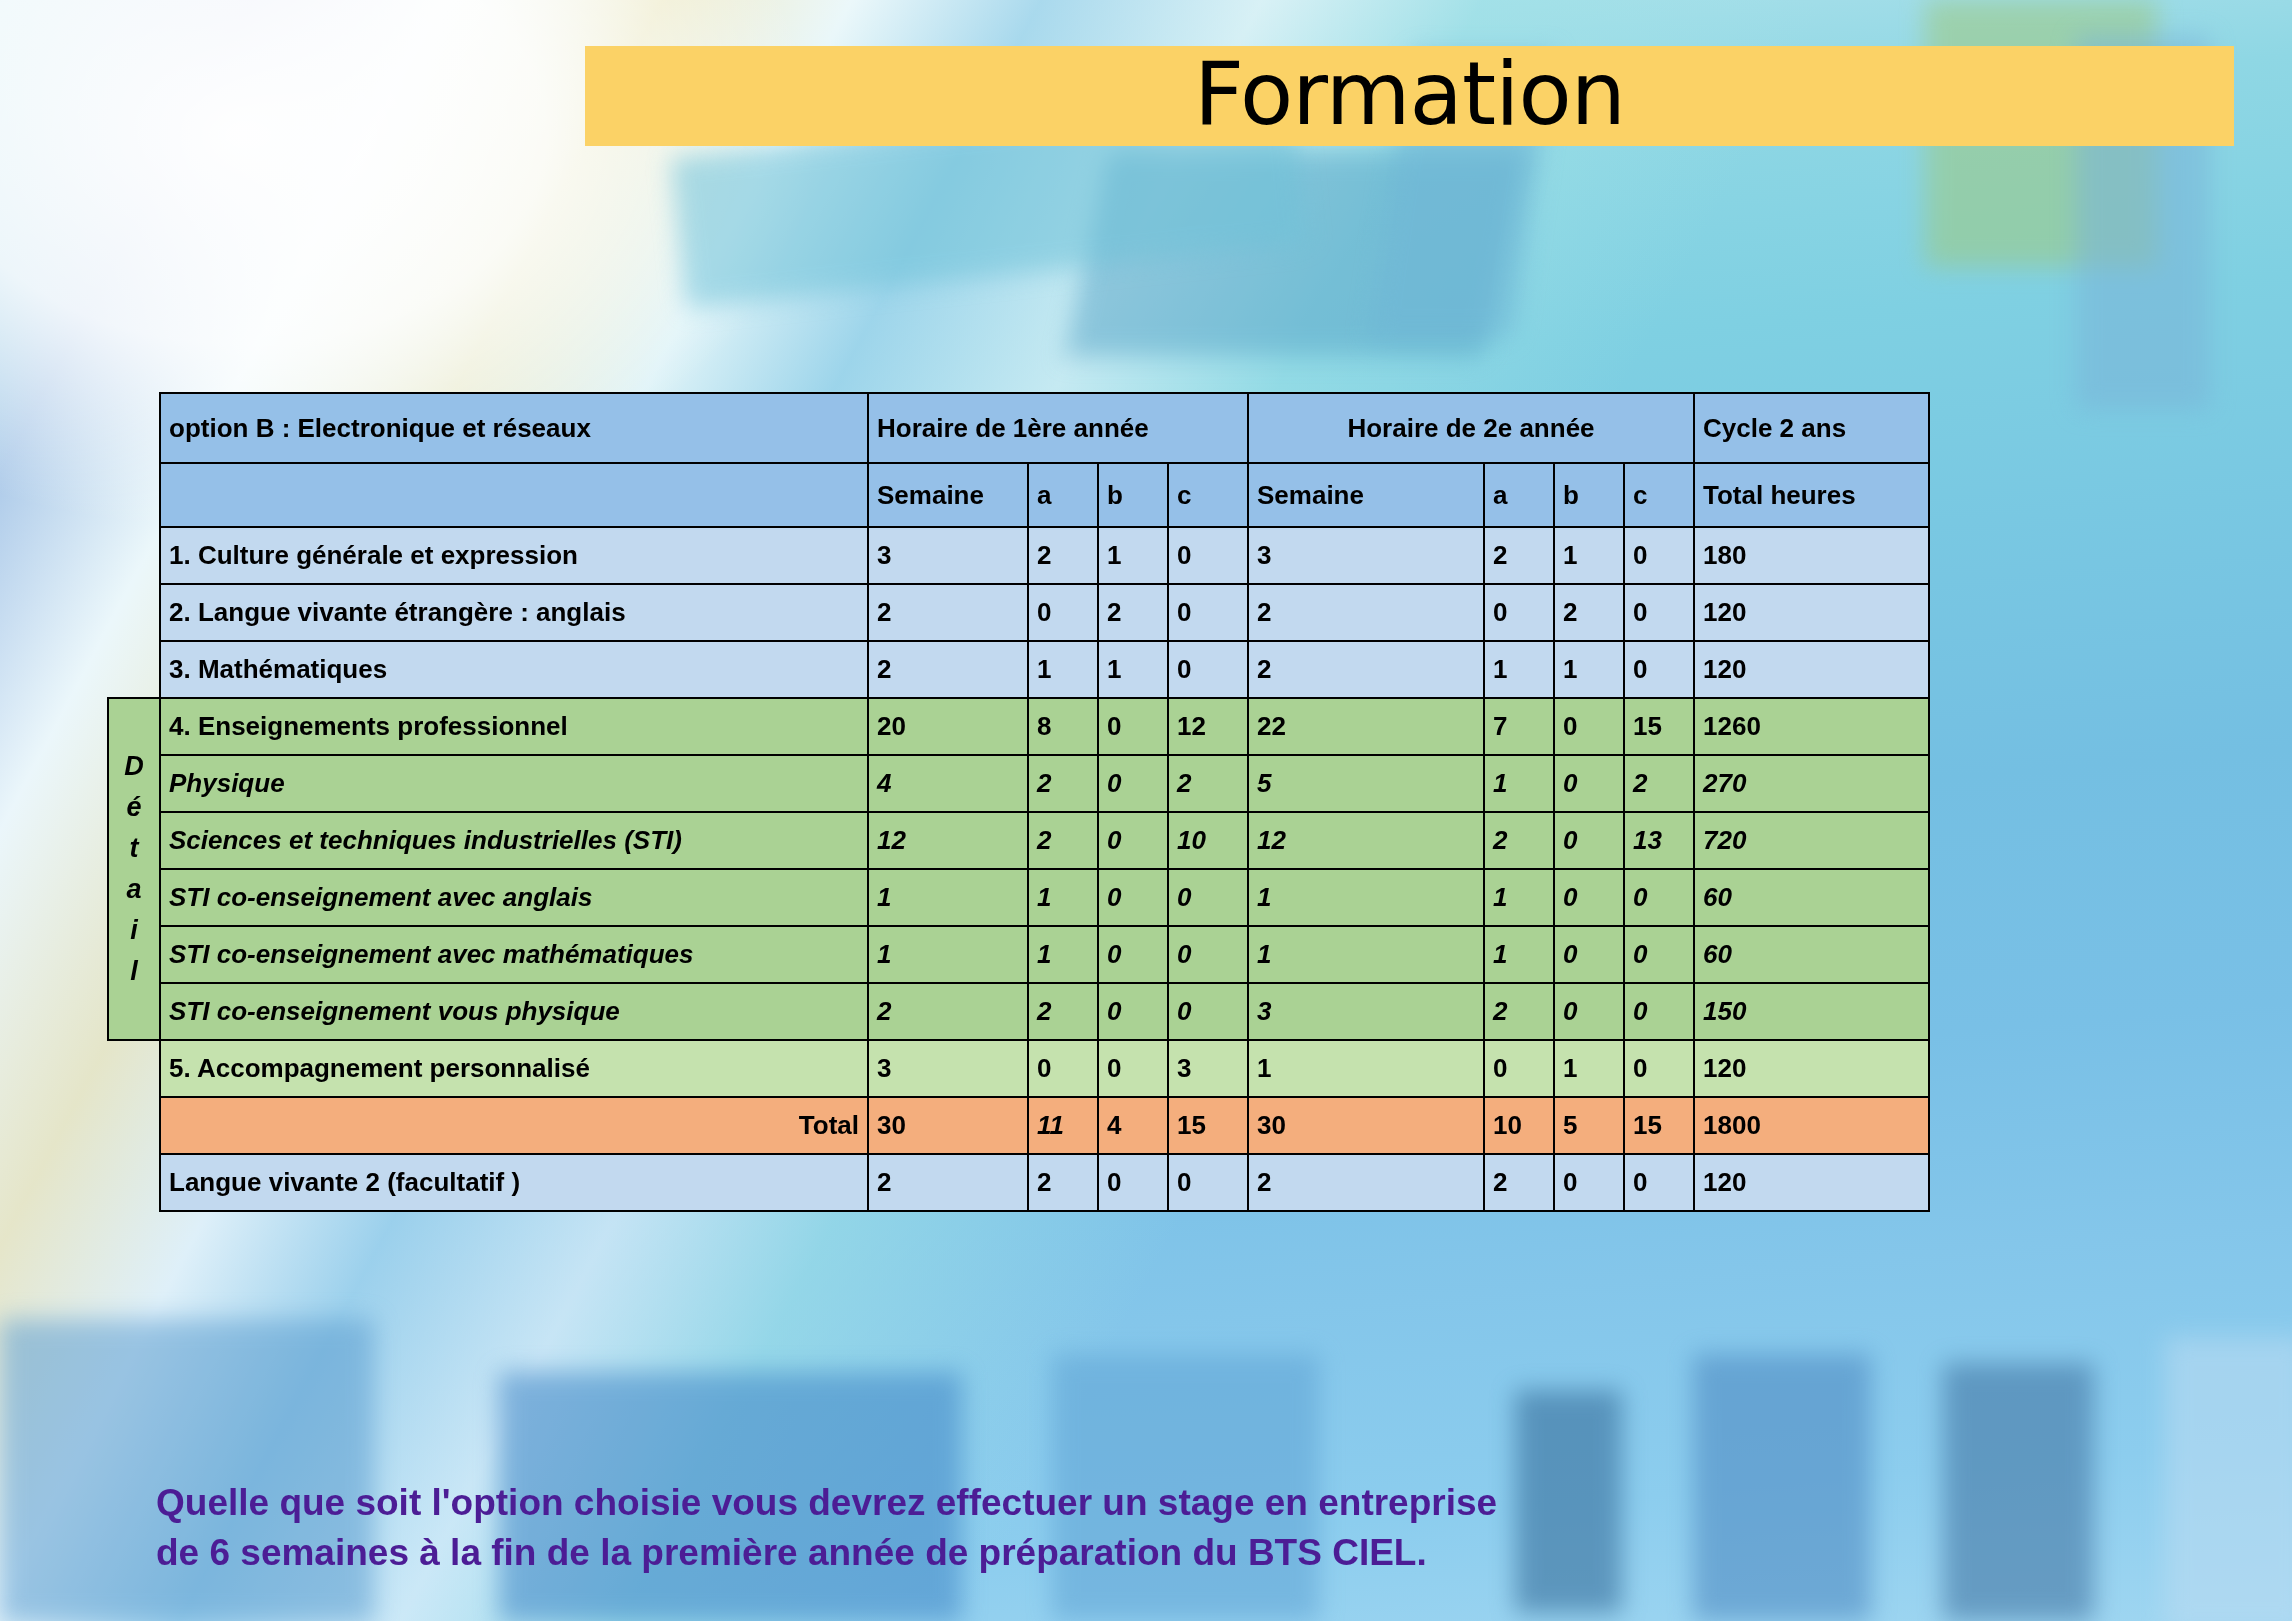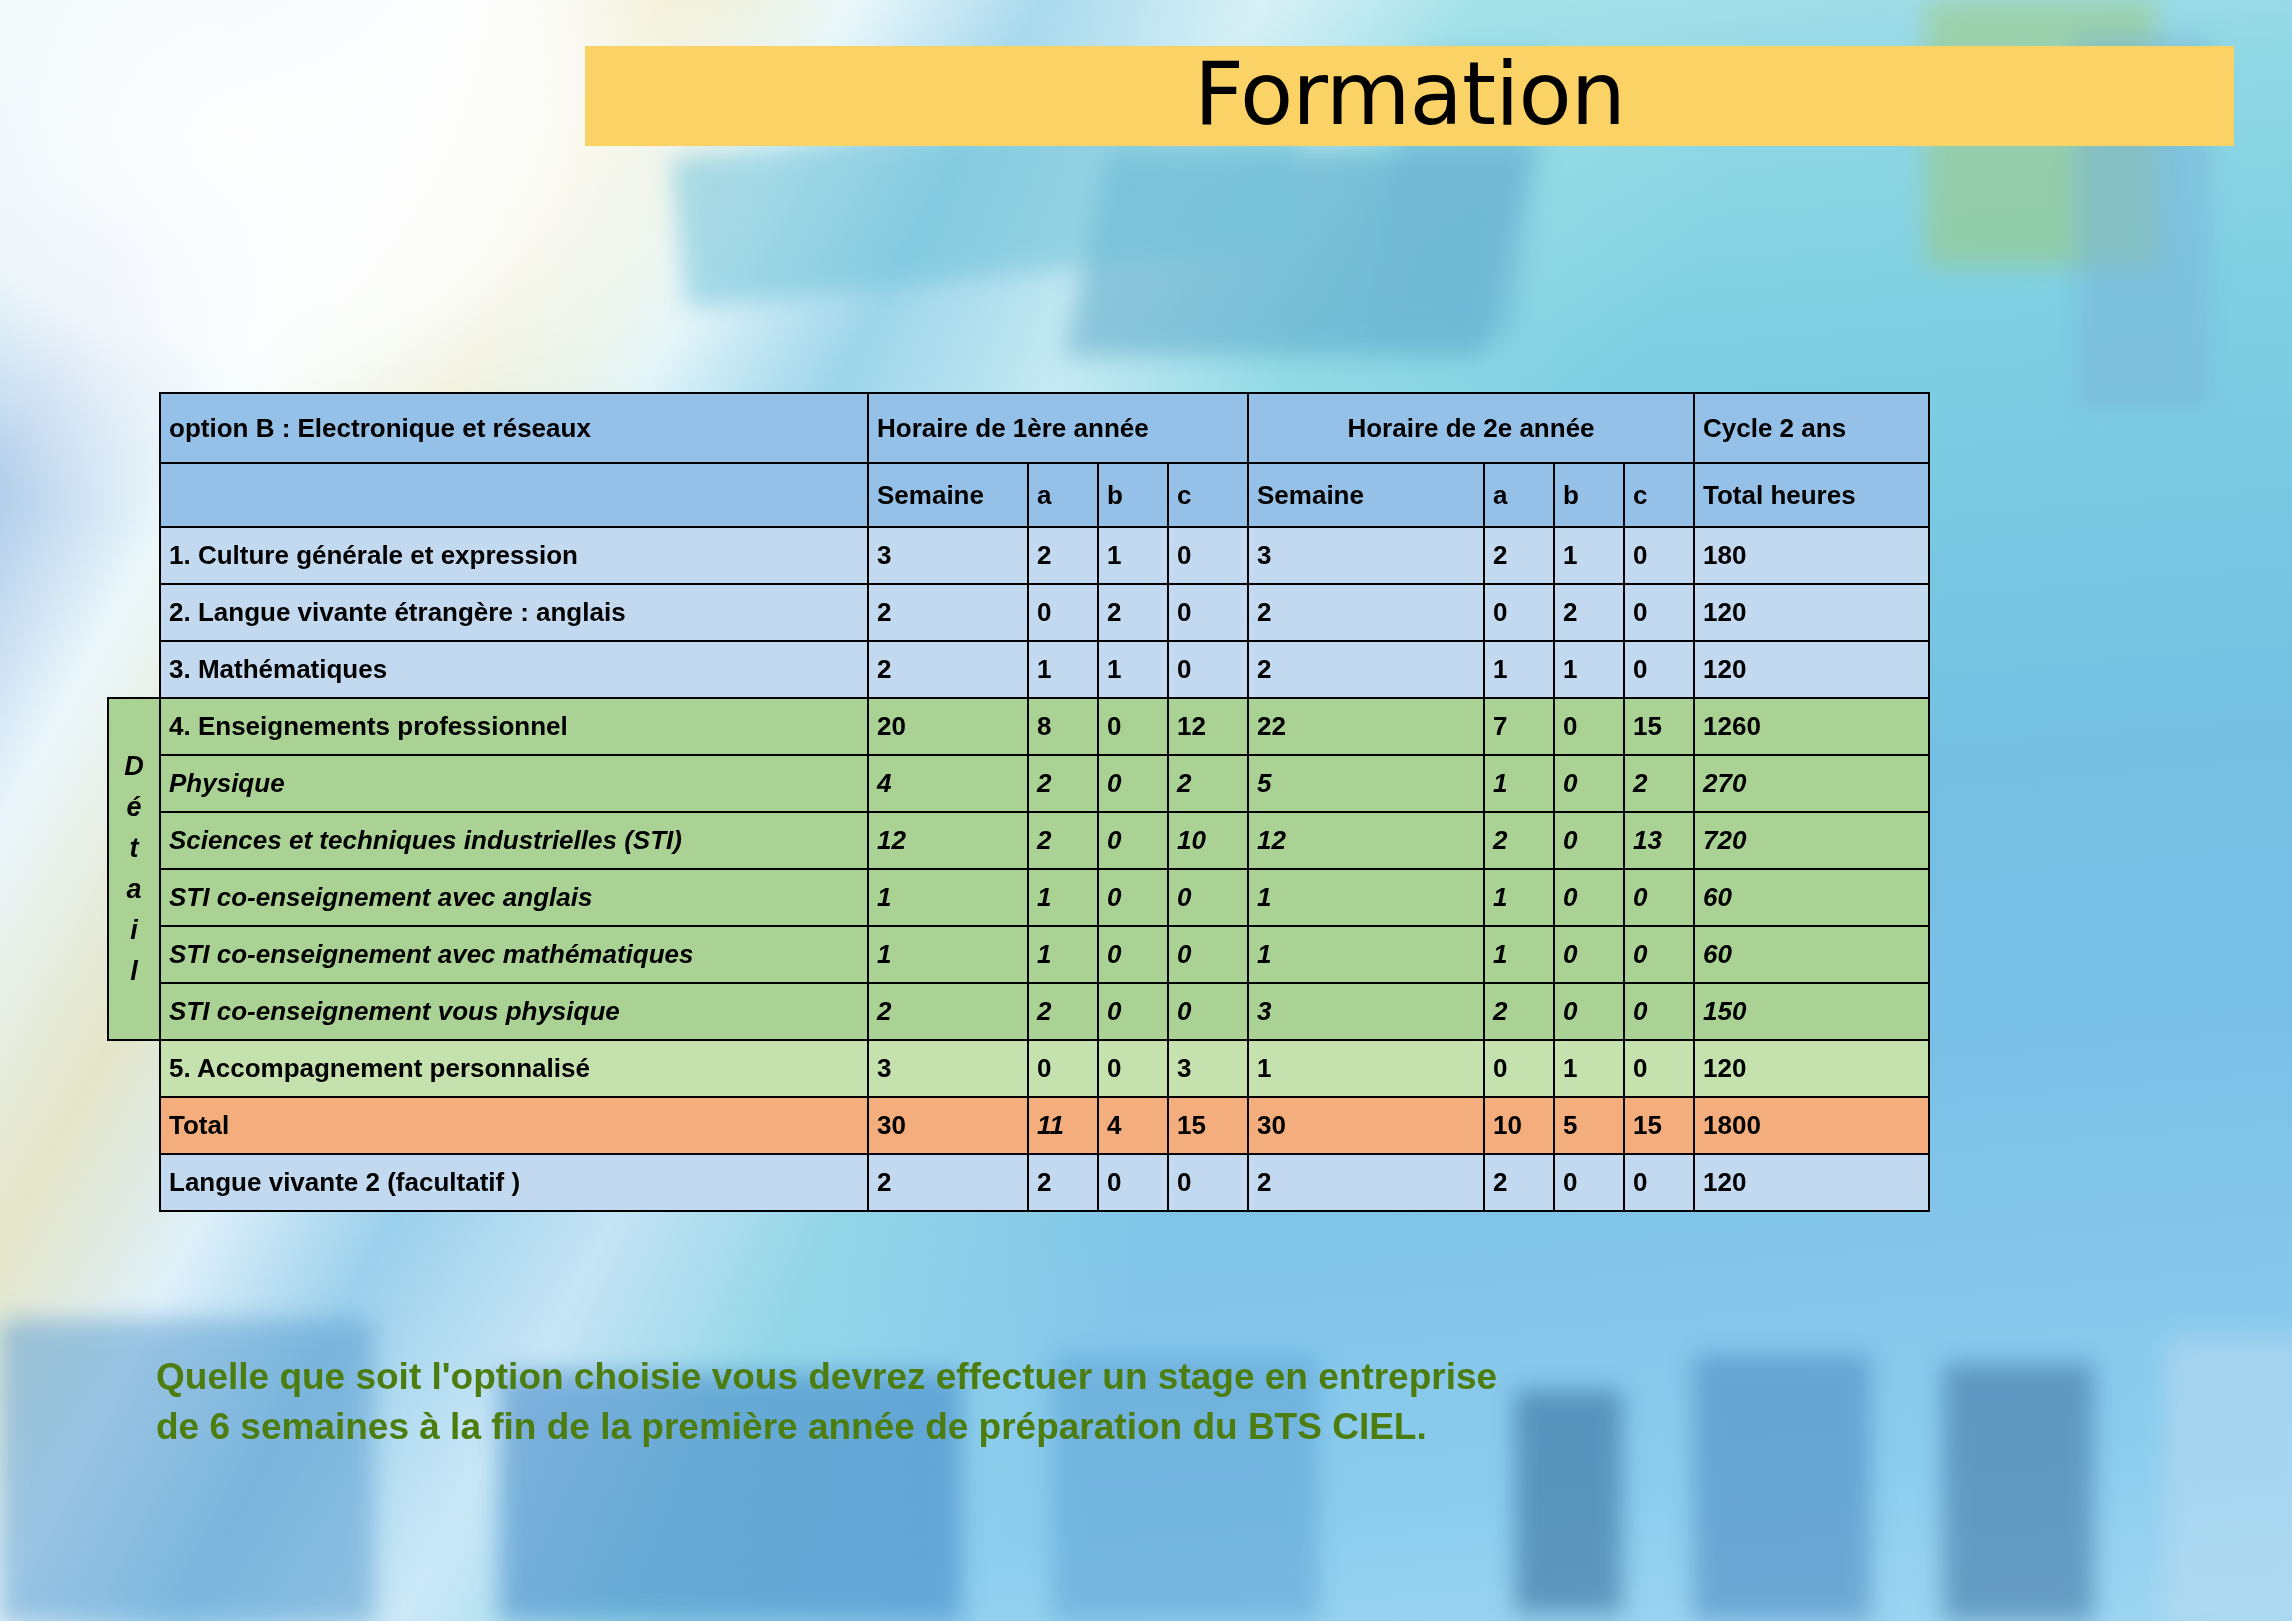--- a/index.html
+++ b/index.html
@@ -119,22 +119,22 @@
     font-size:27px;line-height:1.52;
   }
   .nb{border:none;background:transparent !important;}
 
   .italic{font-style:italic;}
   .reg{font-weight:normal;}
   .rowh{height:57px;}
 
   
   #bottom-note{
-    position:absolute;left:156px;top:1352px;width:1916px;
-    font-size:37px;font-weight:bold;color:#4d7c0f;line-height:1.35;
+    position:absolute;left:156px;top:1478px;width:1916px;
+    font-size:37px;font-weight:bold;color:#4c1d95;line-height:1.35;
     font-family:"Liberation Sans", sans-serif;
   }
   #bottom-note div{white-space:nowrap;}
 </style>
 </head>
 <body>
 
 <div id="slide-bg"></div>
 <div id="bg-shapes">
   <div class="sh1"></div>
@@ -323,21 +323,21 @@
           <td class="reg rowh">0</td>
           <td class="reg rowh">3</td>
           <td class="rowh">1</td>
           <td class="reg rowh">0</td>
           <td class="reg rowh">1</td>
           <td class="reg rowh">0</td>
           <td class="reg rowh">120</td>
         </tr>
         <tr class="r-orange">
           <td class="nb" style="background: rgb(244, 174, 125); border: none; font-weight: bold;"></td>
-          <td class="rowh" style="font-weight: bold;">Total</td>
+          <td class="rowh" style="font-weight: bold; text-align: right;">Total</td>
           <td class="rowh" style="font-weight: bold;">30</td>
           <td class="rowh" style="font-weight: bold; font-style: italic;">11</td>
           <td class="rowh" style="font-weight: bold;">4</td>
           <td class="rowh" style="font-weight: bold;">15</td>
           <td class="rowh" style="font-weight: bold;">30</td>
           <td class="rowh" style="font-weight: bold;">10</td>
           <td class="rowh" style="font-weight: bold;">5</td>
           <td class="rowh" style="font-weight: bold;">15</td>
           <td class="rowh" style="font-weight: bold;">1800</td>
         </tr>

